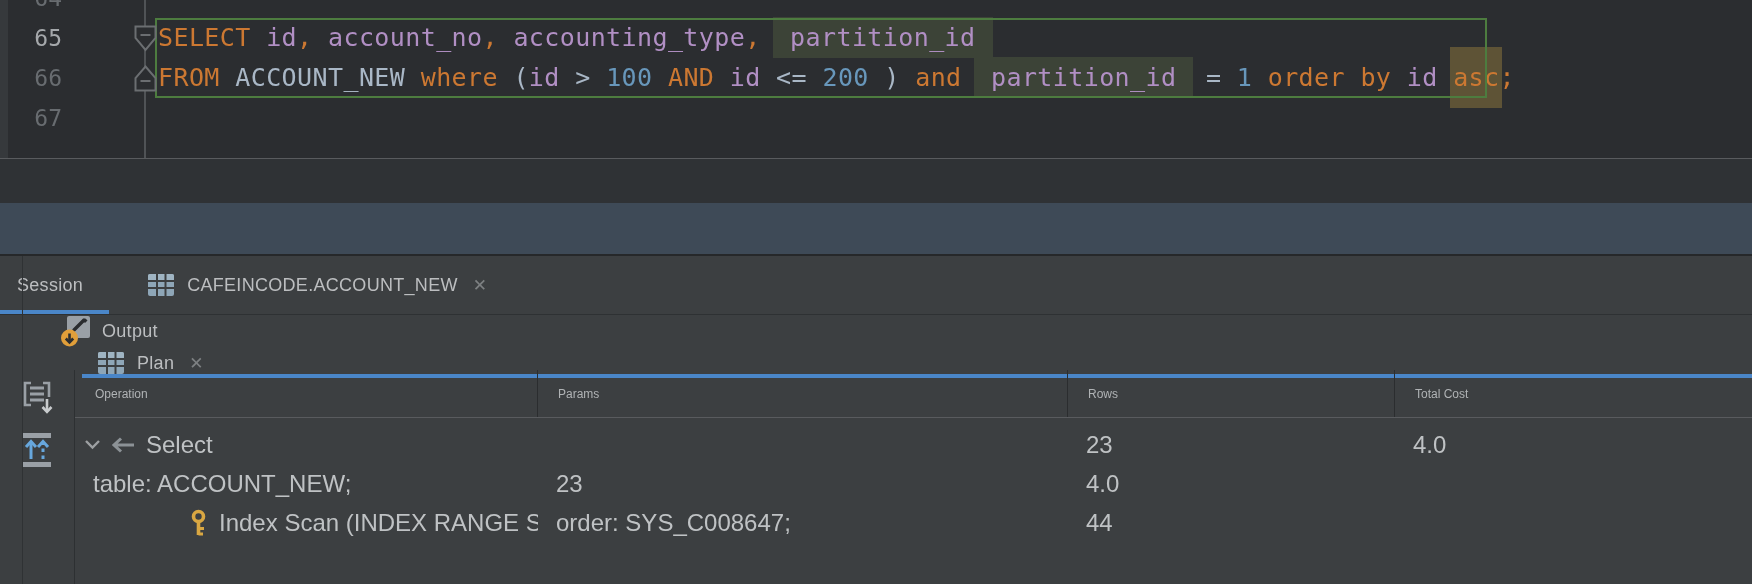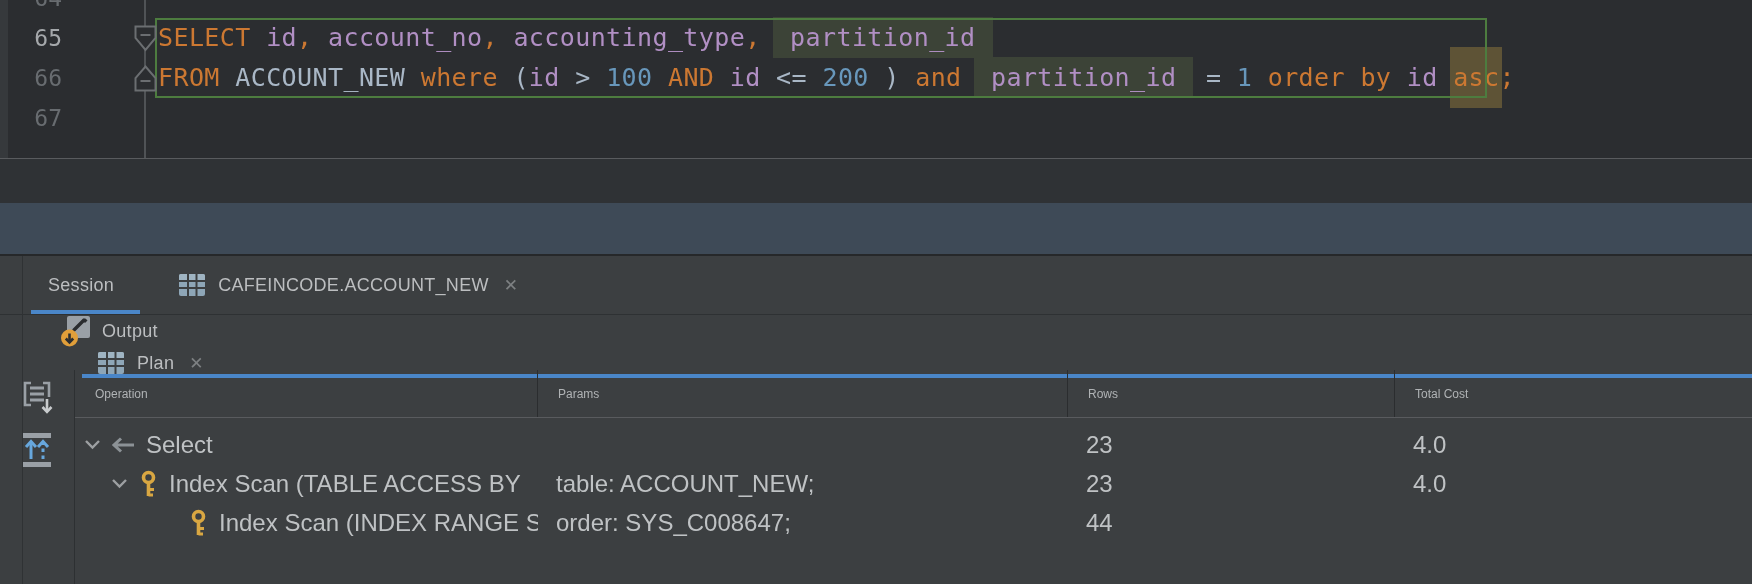--- a/index.html
+++ b/index.html
@@ -33,21 +33,21 @@
   .editor-footer{position:absolute;left:0;top:158px;width:1752px;height:45px;
                  background:#2f3235;border-top:1px solid #595b5e;box-sizing:border-box;}
   .splitter{position:absolute;left:0;top:203px;width:1752px;height:53px;
             background:#3e4a57;border-bottom:2px solid #26282a;box-sizing:border-box;}
 
   
   .bottom-panel{position:absolute;left:0;top:256px;width:1752px;height:328px;background:#3c3f41;}
   .left-edge-line{position:absolute;left:22px;top:0;width:1px;height:328px;background:#2f3234;z-index:2;}
 
   .tabbar{position:relative;display:flex;align-items:stretch;}
-  .tabbar-1{height:58px;border-bottom:1px solid #2e3133;padding-left:31px;}
+  .tabbar-1{height:58px;border-bottom:1px solid #2e3133;}
   .tabbar-2{height:54px;padding-left:46px;flex-direction:column;}
   .tab{display:flex;align-items:center;gap:11px;padding:0 26px 0 17px;cursor:default;
        font-size:18px;letter-spacing:0.3px;color:#bcbec0;position:relative;}
   .tab .tab-label{white-space:nowrap;}
   .tab.active::after{content:"";position:absolute;left:0;right:0;bottom:0;height:4px;background:#4a86c8;}
   .tab .close{font-size:17px;color:#7d8082;margin-left:4px;}
   .tabbar-2 .tab{padding:0 14px;}
 
   
   .plan-area{position:absolute;left:0;top:114px;width:1752px;height:214px;display:flex;}
@@ -179,35 +179,20 @@
                     <path d="M9 1.5 L2 8 L9 14.5 M2 8 H22" fill="none" stroke="#8c9296" stroke-width="3"></path>
                   </svg>
                 </span>
                 <span class="optext">Select</span>
               </div>
               <div class="pcell"></div>
               <div class="pcell">23</div>
               <div class="pcell">4.0</div>
             </div>
             <div class="plan-row">
-              <div class="pcell op" style="padding-left: 36px;">
-                <span class="chev">
-                  <svg width="17" height="11" viewBox="0 0 17 11">
-                    <path d="M2 2 L8.5 8.5 L15 2" fill="none" stroke="#9da0a2" stroke-width="2.4"></path>
-                  </svg>
-                </span>
-                <span class="chev">
-                  <svg width="19" height="28" viewBox="0 0 19 28">
-                    <circle cx="9.5" cy="7.5" r="5" fill="none" stroke="#d9a742" stroke-width="3.6"></circle>
-                    <path d="M9.5 12.5 V26" stroke="#d9a742" stroke-width="3.6"></path>
-                    <path d="M9.5 19.5 H15 M9.5 25 H14" stroke="#d9a742" stroke-width="3.2"></path>
-                  </svg>
-                </span>
-                <span class="optext">Index Scan (TABLE ACCESS BY</span>
-              </div>
               <div class="pcell">table: ACCOUNT_NEW;</div>
               <div class="pcell">23</div>
               <div class="pcell">4.0</div>
             </div>
             <div class="plan-row">
               <div class="pcell op" style="padding-left: 114px;">
                 <span class="chev">
                   <svg width="19" height="28" viewBox="0 0 19 28">
                     <circle cx="9.5" cy="7.5" r="5" fill="none" stroke="#d9a742" stroke-width="3.6"></circle>
                     <path d="M9.5 12.5 V26" stroke="#d9a742" stroke-width="3.6"></path>

